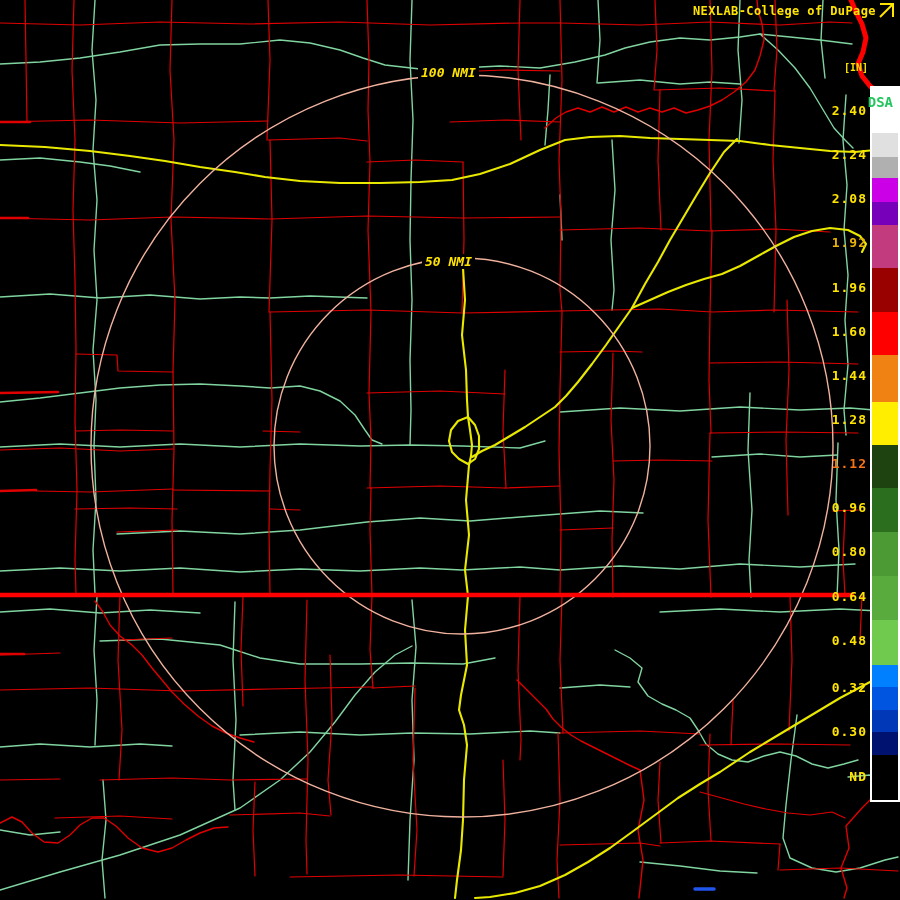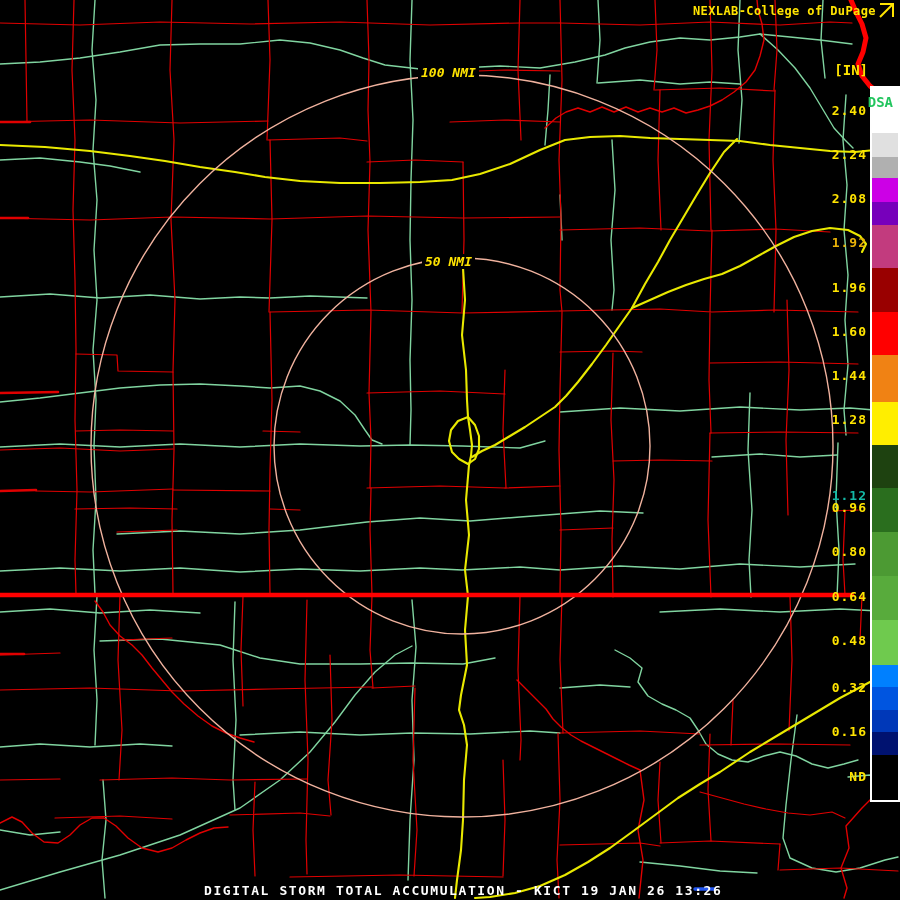--- a/index.html
+++ b/index.html
@@ -10,21 +10,21 @@
   .colorbar{position:absolute;left:870px;top:86px;width:26px;height:712px;
             border:2px solid #fff;box-sizing:content-box;background:#000;}
   .colorbar .seg{width:100%;}
   .cb-tick{position:absolute;right:33px;height:16px;line-height:16px;
            font-size:13px;font-weight:bold;letter-spacing:1px;text-align:right;white-space:pre;}
   
   .ylab{position:absolute;font-weight:bold;white-space:pre;}
   .brand{top:4px;right:24px;font-size:12px;letter-spacing:0.4px;}
   .logo{position:absolute;top:2px;right:4px;width:18px;height:18px;}
   .prodcode{top:51px;right:7px;font-size:14px;}
-  .unitslab{top:62px;right:32px;font-size:14px;}
+  .unitslab{top:62px;right:32px;font-size:10px;}
   .ringlab{position:absolute;font-size:13px;font-style:italic;font-weight:bold;
            background:#000;padding:0 3px;white-space:pre;text-align:right;}
   .ring100{left:418px;top:65px;}
   .ring50{left:422px;top:254px;}
   .footer{position:absolute;left:204px;top:883px;font-size:13px;font-weight:bold;
           letter-spacing:1.6px;white-space:pre;}
 </style>
 </head>
 <body>
 
@@ -204,38 +204,37 @@
     </div>
   <div id="cbticks">
       <div class="cb-tick" style="top: 103px; color: rgb(255, 228, 0);">2.40</div>
       <div class="cb-tick" style="top: 147px; color: rgb(255, 228, 0);">2.24</div>
       <div class="cb-tick" style="top: 191px; color: rgb(255, 228, 0);">2.08</div>
       <div class="cb-tick" style="top: 235px; color: #eab308;">1.92</div>
       <div class="cb-tick" style="top: 280px; color: rgb(255, 228, 0);">1.96</div>
       <div class="cb-tick" style="top: 324px; color: rgb(255, 228, 0);">1.60</div>
       <div class="cb-tick" style="top: 368px; color: rgb(255, 228, 0);">1.44</div>
       <div class="cb-tick" style="top: 412px; color: rgb(255, 228, 0);">1.28</div>
-      <div class="cb-tick" style="top: 456px; color: #14b8a6; margin-top: 32px;">1.12</div>
+      <div class="cb-tick" style="top: 456px; color: #f97316;">1.12</div>
       <div class="cb-tick" style="top: 500px; color: rgb(255, 228, 0);">0.96</div>
       <div class="cb-tick" style="top: 544px; color: rgb(255, 228, 0);">0.80</div>
       <div class="cb-tick" style="top: 589px; color: rgb(255, 228, 0);">0.64</div>
       <div class="cb-tick" style="top: 633px; color: rgb(255, 228, 0);">0.48</div>
       <div class="cb-tick" style="top: 680px; color: rgb(255, 228, 0);">0.32</div>
-      <div class="cb-tick" style="top: 724px; color: rgb(255, 228, 0);">0.16</div>
+      <div class="cb-tick" style="top: 724px; color: rgb(255, 228, 0);">0.30</div>
       <div class="cb-tick" style="top: 769px; color: rgb(255, 228, 0); margin-left: 20px;">ND</div>
     </div>
 
   <div class="ylab brand" style="color: rgb(255, 228, 0);">NEXLAB-College of DuPage</div>
   <svg class="logo" viewBox="0 0 18 18">
     <g fill="none" stroke="#ffe400" stroke-width="2">
       <path d="M2 2 H15 V15"></path>
       <path d="M15 2 L2 15"></path>
     </g>
   </svg>
 
   <div class="ylab prodcode" style="color: #22c55e; margin-top: 43px;">DSA</div>
   <div class="ylab unitslab" style="color: rgb(255, 228, 0);">[IN]</div>
 
   <div class="ringlab ring100" style="color: rgb(255, 228, 0);">100 NMI</div>
   <div class="ringlab ring50" style="color: rgb(255, 228, 0);">50 NMI</div>
 
-  <div class="footer" style="color: rgb(255, 255, 255);">DIGITAL STORM TOTAL ACCUMULATION - KICT 19 JAN 26 13:26</div>
 </div>
 
 </body></html>

